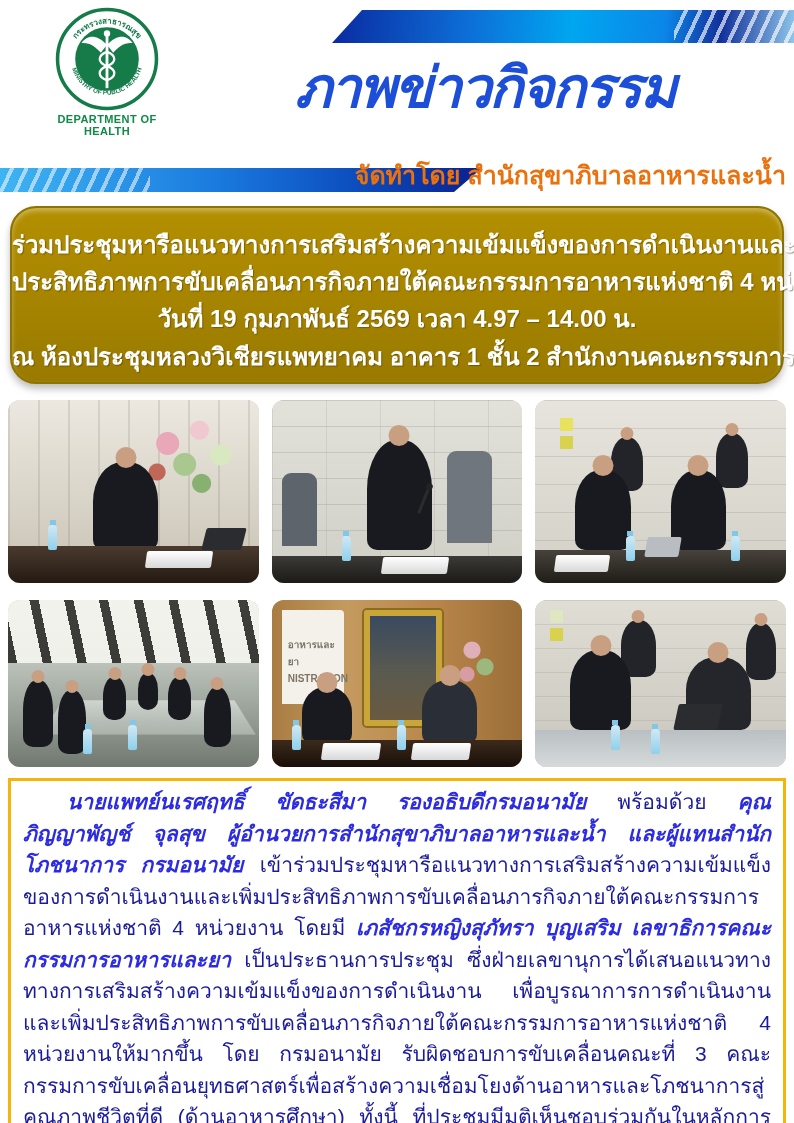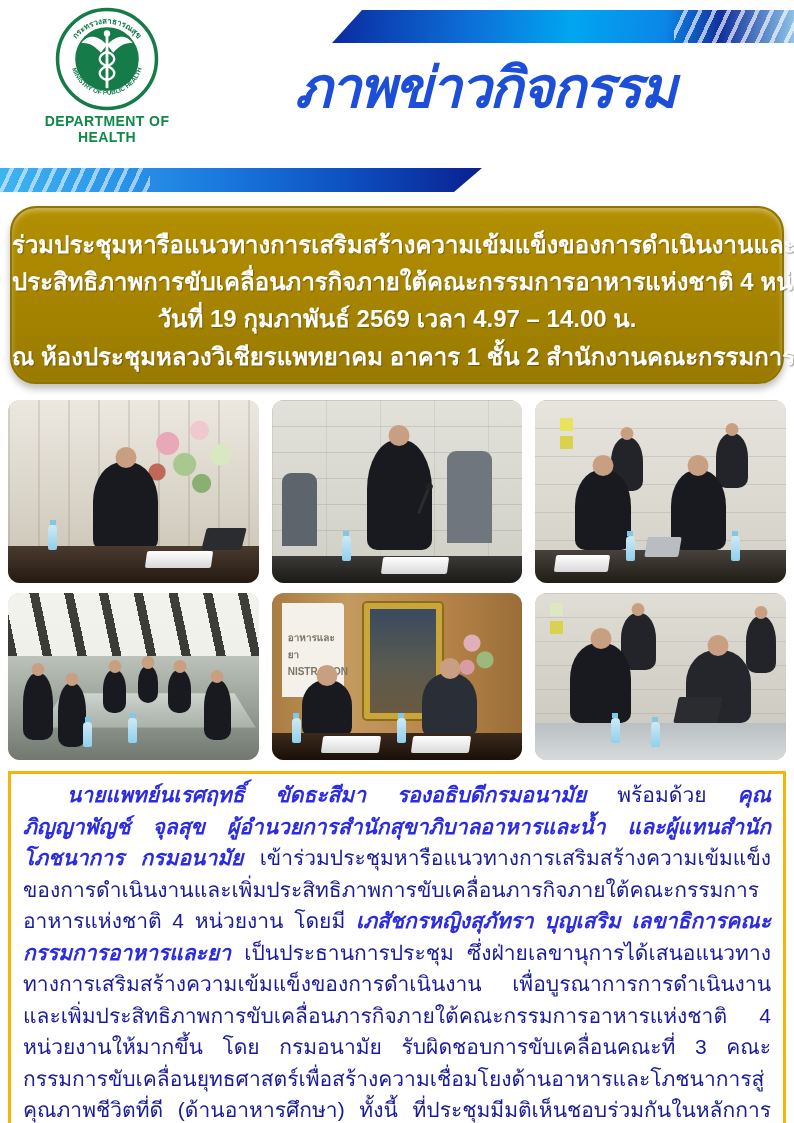--- a/index.html
+++ b/index.html
@@ -4,21 +4,21 @@
 <style>
   html,body{margin:0;padding:0;background:#ffffff;}
   .page{position:relative;width:794px;height:1123px;margin:0 auto;background:#ffffff;
         overflow:hidden;font-family:"Liberation Sans","DejaVu Sans",sans-serif;}
 
   
   .header{position:relative;width:100%;height:200px;}
   .logo-block{position:absolute;left:36px;top:6px;width:142px;text-align:center;}
   .logo-block svg{display:block;margin:0 auto;}
   .logo-th{font-size:27px;font-weight:bold;color:#0F8A47;line-height:1.05;margin-top:1px;}
-  .logo-en{font-size:14px;font-weight:bold;color:#0F8A47;letter-spacing:.4px;margin-top:1px;}
+  .logo-en{font-size:11px;font-weight:bold;color:#0F8A47;letter-spacing:.4px;margin-top:1px;}
 
   .main-title{position:absolute;left:182px;top:26px;width:606px;height:122px;
       display:flex;align-items:center;justify-content:center;
       font-size:56px;font-weight:bold;font-style:italic;color:#1d4ed8;letter-spacing:-2px;white-space:nowrap;}
 
   .stripe-top{position:absolute;left:332px;top:10px;width:462px;height:33px;
       background:linear-gradient(95deg,#0a2aa0 0%,#0d6fd8 30%,#00a6f0 52%,#0b86e8 72%,#12309a 84%,#8fc6ea 100%);
       clip-path:polygon(30px 0,100% 0,100% 100%,0 100%);}
   .stripe-top .hatch{position:absolute;right:0;top:0;width:120px;height:100%;
       background:repeating-linear-gradient(115deg,rgba(255,255,255,0) 0 9px,rgba(255,255,255,.65) 9px 13px);}
@@ -32,21 +32,21 @@
   
   .event-banner{margin:6px 10px 0;height:178px;border-radius:26px;box-sizing:border-box;
       background:linear-gradient(180deg,#b38f00 0%,#a88600 45%,#997a00 100%);
       border:2px solid #8f7400;
       box-shadow:0 5px 7px rgba(140,140,140,.55), inset 0 3px 5px rgba(255,255,255,.35);
       color:#ffffff;text-align:center;padding-top:18px;}
   .event-banner .bl{font-size:24px;font-weight:bold;line-height:1.55;
       text-shadow:1px 1px 1px rgba(60,45,0,.45);white-space:nowrap;}
 
   
-  .photo-grid{margin:16px 8px 0;display:grid;grid-template-columns:repeat(3,1fr);gap:10px 13px;}
+  .photo-grid{margin:16px 8px 0;display:grid;grid-template-columns:repeat(3,1fr);gap:17px 13px;}
   .photo{position:relative;border-radius:12px;overflow:hidden;background:#cfcac0;}
   .r1{height:183px}.r2{height:167px}
   .layer{position:absolute;}
   .person{position:absolute;background:#191a1f;border-radius:45% 45% 10px 10px;}
   .person::before{content:"";position:absolute;top:-15px;left:50%;transform:translateX(-50%);
       width:21px;height:21px;border-radius:50%;background:#c99f82;}
   .person.small::before{width:13px;height:13px;top:-10px;}
   .placard{position:absolute;width:66px;height:17px;background:linear-gradient(#ffffff,#d8d8d8);transform:skewX(-8deg);border-radius:2px;}
   .bottle{position:absolute;width:9px;height:25px;border-radius:4px 4px 2px 2px;
       background:linear-gradient(#cfe9f5,#8fd0ec);}
@@ -104,20 +104,21 @@
         </g>
       </svg>
       <div class="logo-en">DEPARTMENT OF HEALTH</div>
     </div>
 
     <div class="main-title">ภาพข่าวกิจกรรม</div>
 
     <div class="stripe-mid">
         <div class="hatch"></div>
       </div>
+    <div class="prepared-by">จัดทำโดย สำนักสุขาภิบาลอาหารและน้ำ</div>
   </div>
 
   <div class="event-banner">
     <div class="bl">ร่วมประชุมหารือแนวทางการเสริมสร้างความเข้มแข็งของการดำเนินงานและเพิ่ม</div>
     <div class="bl">ประสิทธิภาพการขับเคลื่อนภารกิจภายใต้คณะกรรมการอาหารแห่งชาติ 4 หน่วยงาน</div>
     <div class="bl">วันที่ 19 กุมภาพันธ์ 2569  เวลา 4.97 – 14.00 น.</div>
     <div class="bl">ณ ห้องประชุมหลวงวิเชียรแพทยาคม อาคาร 1 ชั้น 2 สำนักงานคณะกรรมการอาหารและยา</div>
   </div>
 
   <div class="photo-grid">

